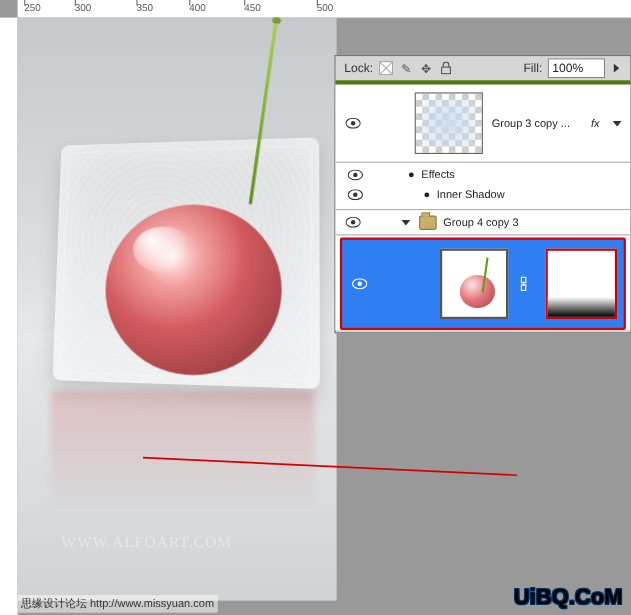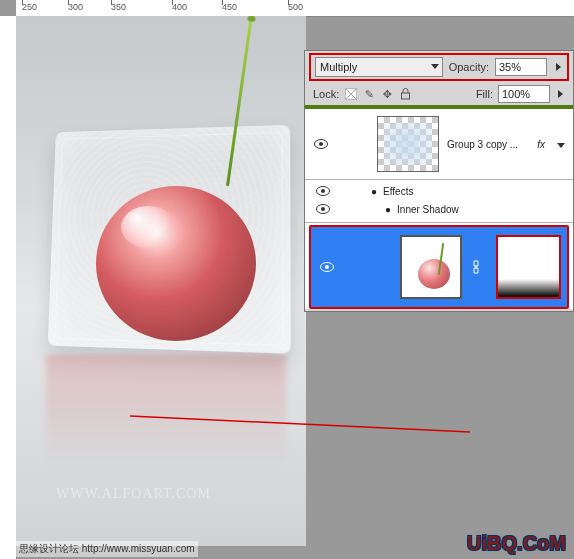--- a/index.html
+++ b/index.html
@@ -11,21 +11,21 @@
 .cherry-stem{position:absolute;left:210px;top:0;width:3px;height:170px;background:linear-gradient(180deg,#a9d34a,#5a8f1f);border-radius:2px;transform:rotate(8deg);transform-origin:bottom}
 .cherry-stem:before{content:"";position:absolute;top:-2px;left:-2px;width:8px;height:6px;background:#7aa030;border-radius:50%}
 .ice-cube{position:absolute;left:30px;top:110px;width:240px;height:220px;background:rgba(255,255,255,0.25);border:1px solid rgba(255,255,255,.4);border-radius:8px;transform:perspective(600px) rotateY(-10deg) rotateX(6deg);box-shadow:inset 0 0 40px rgba(255,255,255,.6),0 8px 20px rgba(0,0,0,.15)}
 .ice-cube:after{content:"";position:absolute;inset:6px;border:1px solid rgba(255,255,255,.3);border-radius:6px}
 .cherry{position:absolute;left:80px;top:170px;width:160px;height:155px;border-radius:50%;background:radial-gradient(circle at 38% 30%,#ffe9e9 0%,#f78a8a 18%,#d93a3f 45%,#9a1d23 80%);filter:saturate(.85) brightness(1.05);opacity:.85}
 .cherry:before{content:"";position:absolute;left:25px;top:20px;width:55px;height:42px;border-radius:50%;background:radial-gradient(circle at 30% 30%,rgba(255,255,255,.9),rgba(255,255,255,0) 70%)}
 .frost{position:absolute;inset:0;background:repeating-radial-gradient(circle at 40% 40%,rgba(255,255,255,.12) 0 2px,transparent 2px 6px),repeating-radial-gradient(circle at 70% 60%,rgba(255,255,255,.08) 0 1px,transparent 1px 5px);mix-blend-mode:screen}
 .reflection{position:absolute;left:30px;top:330px;width:240px;height:180px;background:linear-gradient(180deg,rgba(214,90,95,.25),rgba(214,90,95,0) 70%);filter:blur(3px);transform:scaleY(.9)}
 .url{position:absolute;left:40px;top:470px;color:#fff;opacity:.4;font-size:14px;letter-spacing:1px;font-family:Georgia,serif}
 .copyright{position:absolute;left:16px;bottom:2px;font-size:10px;color:#333;background:rgba(255,255,255,.5);padding:1px 3px}
-.uibq{position:absolute;right:8px;bottom:4px;font-size:20px;font-weight:bold;color:#7f1d1d;text-shadow:1px 1px 0 #036,-1px -1px 0 #036,1px -1px 0 #036,-1px 1px 0 #036}
+.uibq{position:absolute;right:8px;bottom:4px;font-size:20px;font-weight:bold;color:#000000;text-shadow:1px 1px 0 #036,-1px -1px 0 #036,1px -1px 0 #036,-1px 1px 0 #036}
 
 
 .panel{position:absolute;right:0;top:50px;width:268px;background:#d6d6d6;border:1px solid #777;font-size:11px;color:#222}
 .tabbar{height:22px;background:#b9b9b9;display:flex;align-items:end;padding-left:6px;border-bottom:1px solid #888;position:relative}
 .tab{background:#d6d6d6;border:1px solid #888;border-bottom:none;padding:3px 8px;font-size:10px;border-radius:3px 3px 0 0}
 .flyout{position:absolute;right:6px;top:4px;width:16px;height:12px}
 .flyout svg{width:16px;height:12px}
 .row1{display:flex;align-items:center;height:24px;border:2px solid #d40000;margin:2px 4px;padding:0 4px;gap:6px}
 .row2{display:flex;align-items:center;height:22px;padding:0 8px;gap:5px;border-bottom:4px solid #4d7c0f}
 .dropdown{display:flex;align-items:center;border:1px solid #888;background:#eee;height:18px;flex:1;padding:0 4px;position:relative}
@@ -62,21 +62,21 @@
 .big-thumb .mini-cherry{position:absolute;left:16px;top:22px;width:32px;height:30px;border-radius:50%;background:radial-gradient(circle at 35% 30%,#fcdede,#e0575c 45%,#a62229 85%);opacity:.8}
 .red-line{position:absolute;pointer-events:none}
 .red-line svg{position:absolute;overflow:visible}
 </style>
 </head>
 <body>
 
 <div class="ruler-top">
   <span class="tick" style="left:6px">250</span>
   <span class="tick" style="left:52px">300</span>
-  <span class="tick" style="left:95px">350</span>
+  <span class="tick" style="left:108px">350</span>
   <span class="tick" style="left:156px">400</span>
   <span class="tick" style="left:206px">450</span>
   <span class="tick" style="left:272px">500</span>
 </div>
 <div class="ruler-left"></div>
 
 <div class="canvas">
   <div class="reflection"></div>
   <div class="ice-cube">
       <div class="frost"></div>
@@ -84,31 +84,20 @@
   <div class="cherry"></div>
   <div class="cherry-stem"></div>
   <div class="url">WWW.ALFOART.COM</div>
 </div>
 
 <div class="copyright">思缘设计论坛   http://www.missyuan.com</div>
 <div class="uibq">UiBQ.CoM</div>
 
 <div class="panel">
 
-  <div class="row1">
-    <div class="dropdown">
-      <span>Multiply</span>
-      <span class="arrow"></span>
-    </div>
-    <span class="label">Opacity:</span>
-    <div class="field">
-      <span>35%</span>
-    </div>
-    <div class="tri"></div>
-  </div>
 
   <div class="row2">
     <span class="label">Lock:</span>
     <div class="lock-icons">
       <span>
           <svg width="12" height="12">
             <rect x="0" y="0" width="12" height="12" fill="#fff" stroke="#777"></rect>
             <path d="M0 0L12 12M12 0L0 12" stroke="#aaa"></path>
           </svg>
         </span>
@@ -162,20 +151,31 @@
               <ellipse cx="7" cy="5" rx="6.5" ry="4.5" fill="none" stroke="#333"></ellipse>
               <circle cx="7" cy="5" r="2" fill="#333"></circle>
             </svg>
         </div>
         <span style="margin-left:46px">●</span>
         <span>Inner Shadow</span>
       </div>
     </div>
 
 
+    <div class="group-row">
+      <div class="eye" style="margin-left:-50px;width:20px">
+        <svg viewBox="0 0 14 10">
+            <ellipse cx="7" cy="5" rx="6.5" ry="4.5" fill="none" stroke="#333"></ellipse>
+            <circle cx="7" cy="5" r="2" fill="#333"></circle>
+          </svg>
+      </div>
+      <span style="margin-left:28px" class="collapse"></span>
+      <span class="folder"></span>
+      <span>Group 4 copy 3</span>
+    </div>
 
     <div class="layer sel-layer" style="min-height:72px">
       <div class="eye">
         <svg viewBox="0 0 14 10">
             <ellipse cx="7" cy="5" rx="6.5" ry="4.5" fill="none" stroke="#fff"></ellipse>
             <circle cx="7" cy="5" r="2" fill="#fff"></circle>
           </svg>
       </div>
       <div style="width:50px"></div>
       <div class="big-thumb checker">

